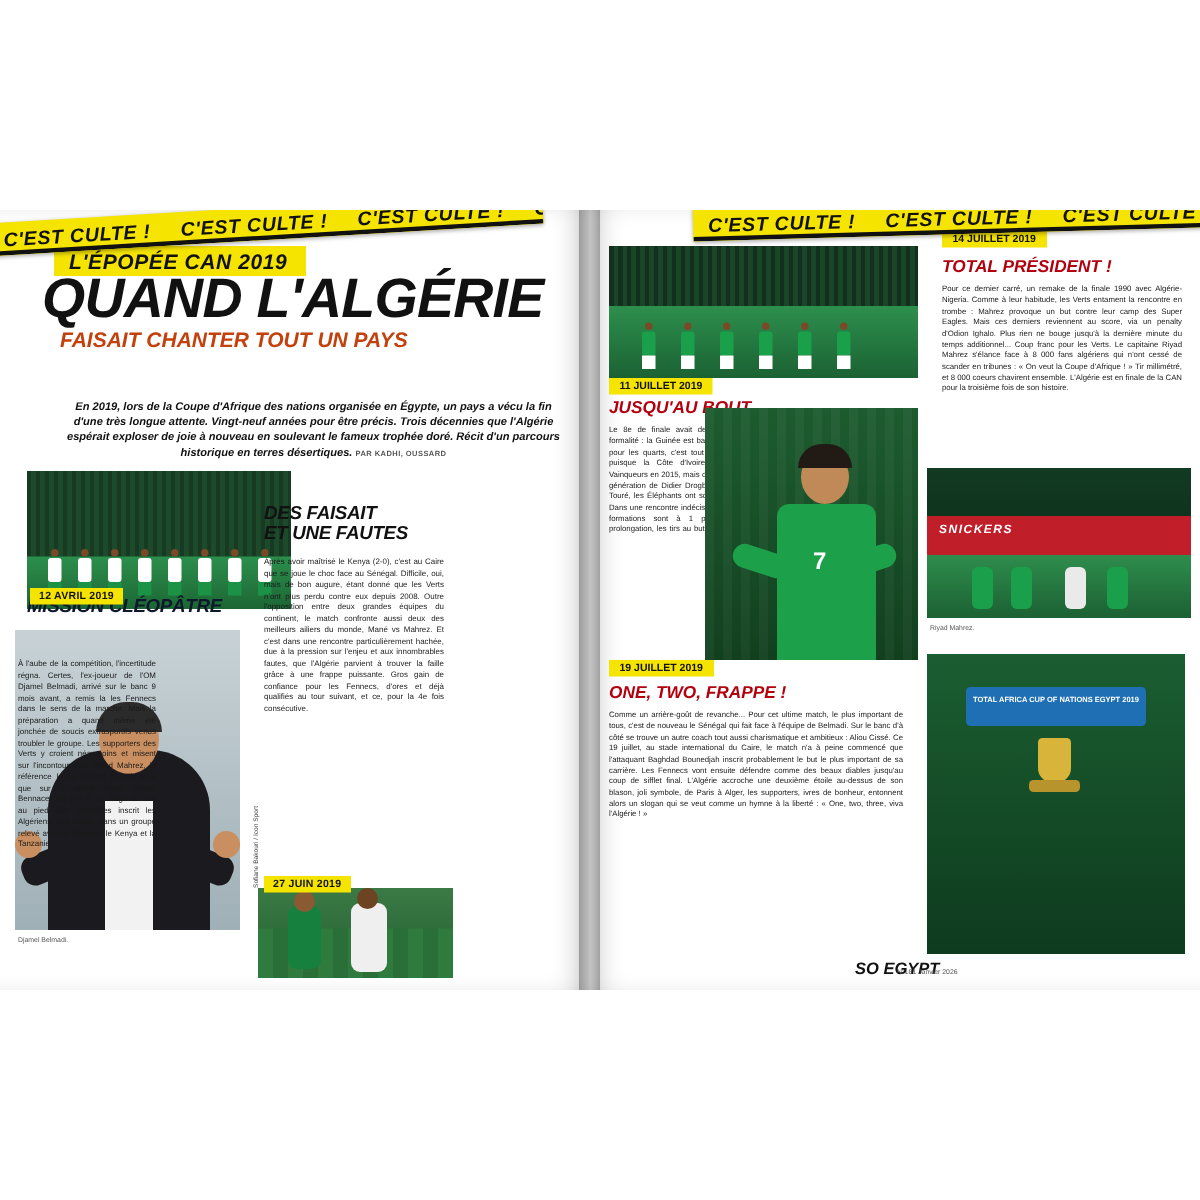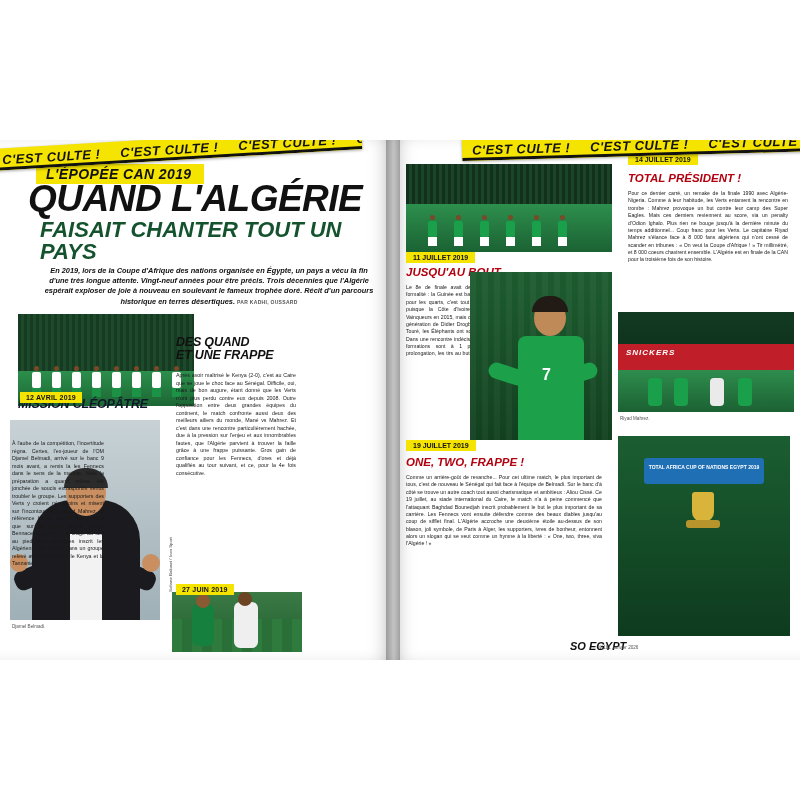--- a/index.html
+++ b/index.html
@@ -79,23 +79,23 @@
     z-index:11;
   }
   #title-main{
     font-size:37px;line-height:.94;
     font-weight:bold;font-style:italic;
     letter-spacing:-.5px;
     color:#111;
     margin:0 0 2px 14px;
   }
   #title-sub{
-    font-size:22px;line-height:1;
+    font-size:14px;line-height:1;
     font-weight:bold;font-style:italic;
-    color:#14532d;
+    color:#c2410c;
     margin:0 0 0 26px;
   }
   #chapeau{
     position:absolute;left:44px;top:126px;width:330px;
     font-size:7.4px;line-height:1.38;
     font-style:italic;font-weight:bold;
     text-align:center;color:#111;
     z-index:11;
   }
   #chapeau .byline{font-size:5px;font-weight:bold;font-style:normal;color:#555;letter-spacing:.3px;}
@@ -312,22 +312,22 @@
       <div class="handR"></div>
       <div class="head"></div>
       <div class="hair"></div>
     </div>
     <div class="photocred" style="left:12px;top:484px;">Djamel Belmadi.</div>
 
     <div class="sec-head red" id="mission">MISSION CLÉOPÂTRE</div>
     <div class="body-col" id="mission-text">À l'aube de la compétition, l'incertitude régna. Certes, l'ex-joueur de l'OM Djamel Belmadi, arrivé sur le banc 9 mois avant, a remis la les Fennecs dans le sens de la marche. Mais la préparation a quand même été jonchée de soucis extrasportifs venus troubler le groupe. Les supporters des Verts y croient néanmoins et misent sur l'incontournable Riyad Mahrez, la référence locale Youcef Belaïli, ainsi que sur le grand espoir Ismaël Bennacer. Ce jour-là, le tirage au sort au pied des pyramides inscrit les Algériens, pas vernis, dans un groupe relevé avec le Sénégal, le Kenya et la Tanzanie.</div>
 
     <div class="sec-head" id="des-fautes">
-      <div>DES QUAND</div>
-      <div>ET UNE FRAPPE</div>
+      <div>DES FAISAIT</div>
+      <div>ET UNE FAUTES</div>
     </div>
     <div class="body-col" id="des-fautes-text">Après avoir maîtrisé le Kenya (2-0), c'est au Caire que se joue le choc face au Sénégal. Difficile, oui, mais de bon augure, étant donné que les Verts n'ont plus perdu contre eux depuis 2008. Outre l'opposition entre deux grandes équipes du continent, le match confronte aussi deux des meilleurs ailiers du monde, Mané vs Mahrez. Et c'est dans une rencontre particulièrement hachée, due à la pression sur l'enjeu et aux innombrables fautes, que l'Algérie parvient à trouver la faille grâce à une frappe puissante. Gros gain de confiance pour les Fennecs, d'ores et déjà qualifiés au tour suivant, et ce, pour la 4e fois consécutive.</div>
 
     <div class="photo" id="ph-left-duel-photo">
       <div class="grass"></div>
       <div class="p1"></div>
       <div class="p1h"></div>
       <div class="p2"></div>
       <div class="p2h"></div>
     </div>

